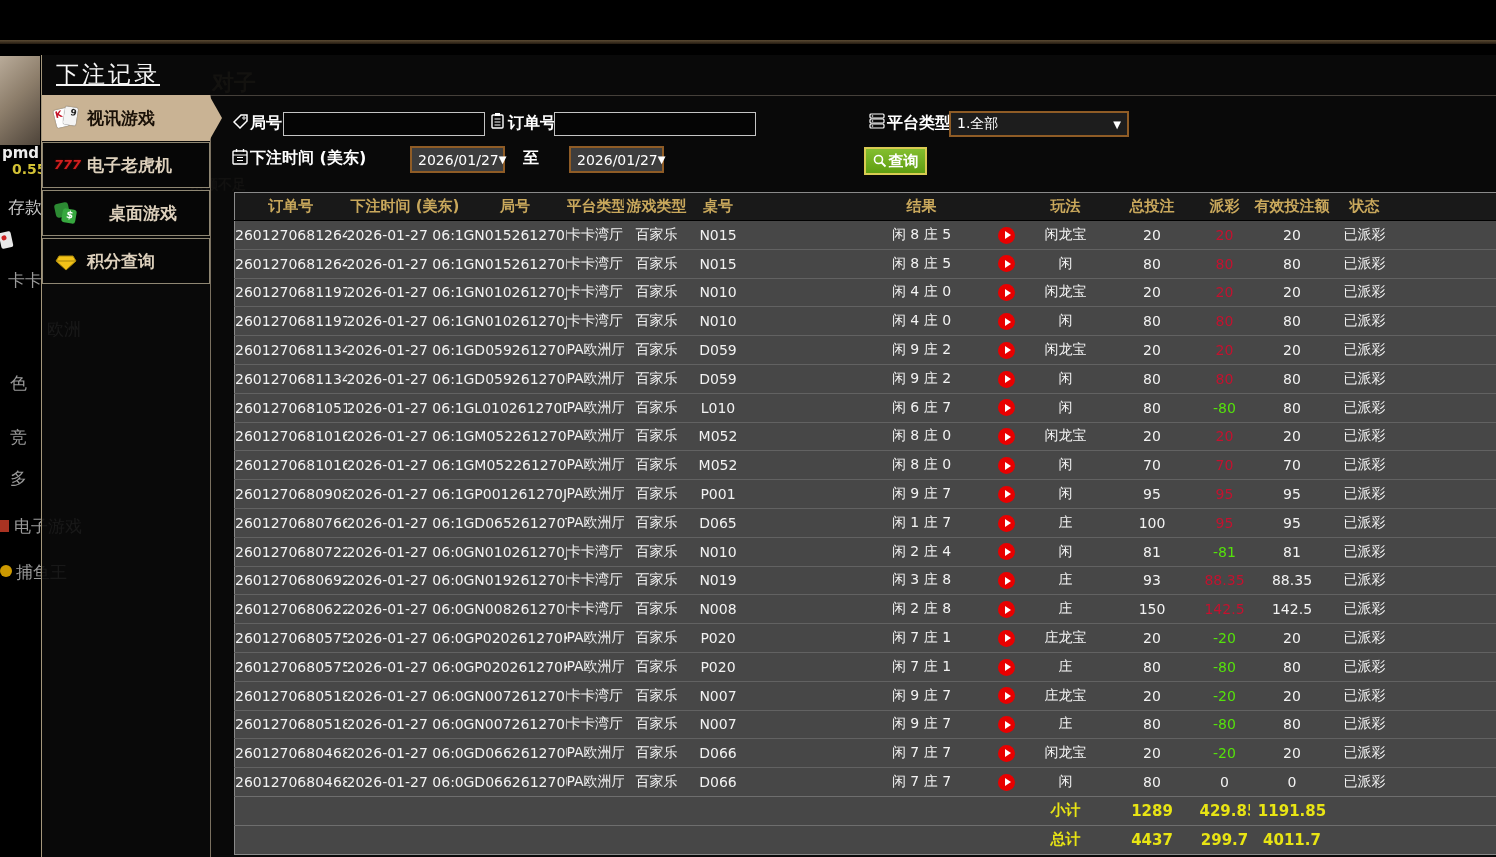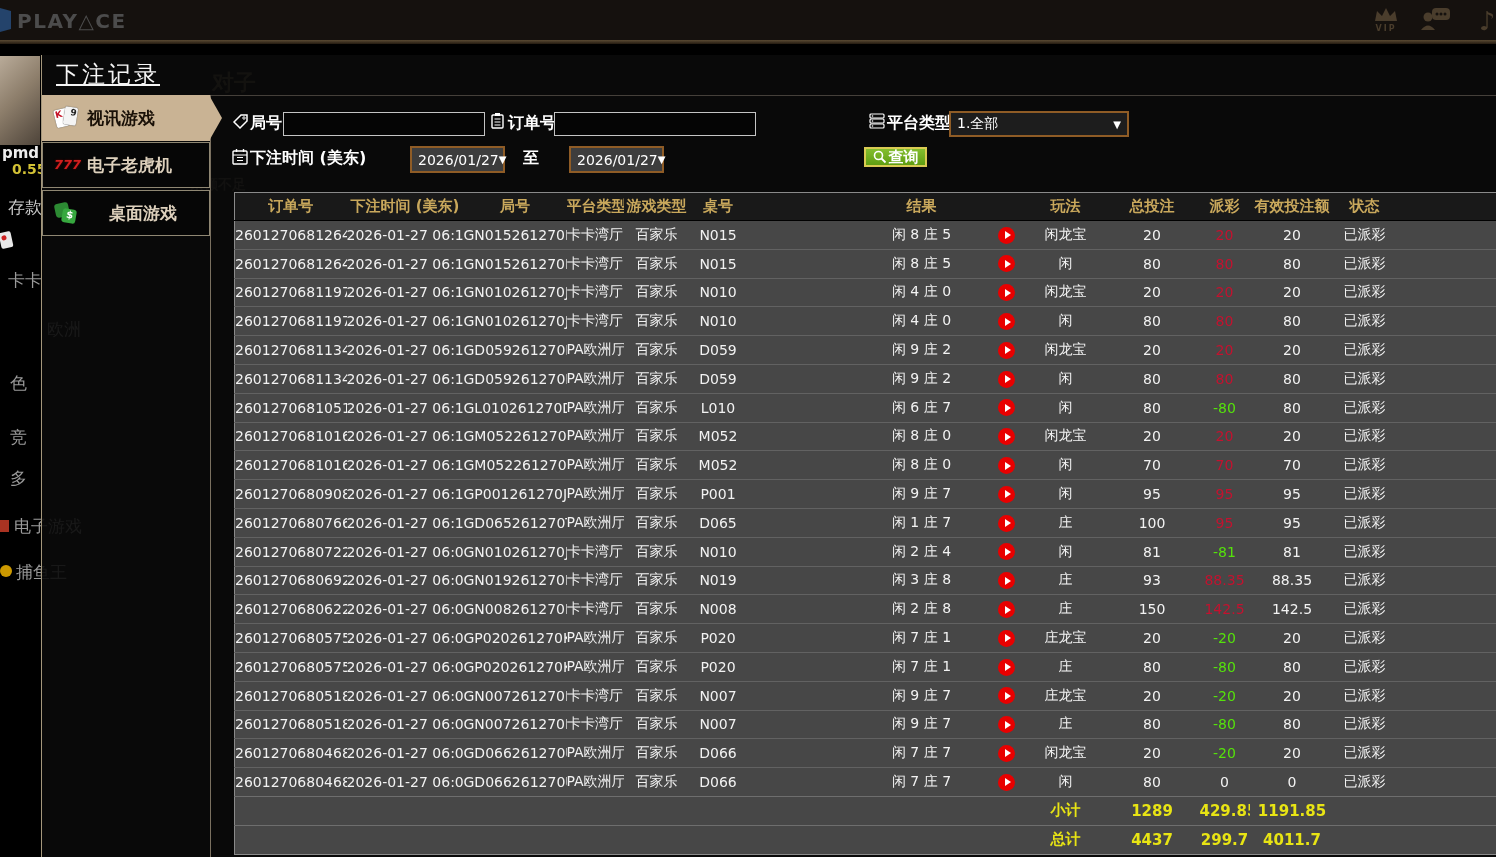--- a/index.html
+++ b/index.html
@@ -67,21 +67,21 @@
     box-shadow:0 4px 0 #fff,0 8px 0 #fff;}
   
   .f-label{position:absolute;color:#fff;font-size:16px;font-weight:bold;white-space:nowrap;}
   .f-ico{position:absolute;}
   .f-input{position:absolute;width:190px;height:22px;background:#050505;border:1px solid #c4c4c4;
     color:#fff;font-size:14px;padding:0 5px;}
   .dd{position:absolute;background:#3d3d3d;border:2px solid #8f5c26;color:#fff;font-size:14px;
     display:flex;align-items:center;box-sizing:border-box;cursor:pointer;padding:0 6px;}
   .dd .caret{margin-left:auto;font-size:10px;}
   .dd.platform{background:#1d1d1d;}
-  .btn-search{position:absolute;left:822px;top:92px;width:63px;height:20px;
+  .btn-search{position:absolute;left:822px;top:92px;width:63px;height:28px;
     background:linear-gradient(#84be2f,#5f9e12);border:2px solid #d9cb52;box-sizing:border-box;
     color:#fff;font-size:15px;font-weight:bold;display:flex;align-items:center;justify-content:center;gap:2px;
     cursor:pointer;}
   
   .btable{position:absolute;left:192px;top:137px;width:1263px;border-collapse:collapse;table-layout:fixed;
     border:1px solid #8a8a8a;}
   .btable th{background:#191919;color:#c9a85c;font-size:15px;font-weight:bold;height:27px;
     text-align:center;padding:0;border-bottom:1px solid #000;white-space:nowrap;overflow:hidden;}
   .btable td{background:#474747;color:#f2f2f2;font-size:14px;text-align:center;padding:0;
     border-top:1px solid #626262;white-space:nowrap;overflow:hidden;}
@@ -117,41 +117,20 @@
     <div class="bg-fishico"></div>
     <div class="bg-nav" style="left:16px;top:561px;">捕鱼王</div>
 
     <div class="art" style="left:352px;top:380px;font-size:26px;color:#8a7440;">百家乐N73</div>
     <div class="art" style="left:462px;top:516px;font-size:23px;color:#777;">Liezel</div>
     <div class="art" style="left:350px;top:550px;font-size:15px;color:#666;">总人数</div>
     <div class="art" style="left:212px;top:68px;font-size:22px;color:#665a42;">对子</div>
     <div class="art" style="left:190px;top:176px;font-size:14px;color:#5a5248;">余额不足</div>
   </div>
 
-  <div class="topbar">
-    <div class="logo-mark"></div>
-    <div class="logo-text">PLAY△CE</div>
-    <div class="top-ico vip-wrap">
-      <svg width="26" height="16" viewBox="0 0 26 16">
-        <polygon points="2,15 4,5 9,10 13,2 17,10 22,5 24,15" fill="#4a3d2c"></polygon>
-      </svg>
-      <div class="vip-label">VIP</div>
-    </div>
-    <div class="top-ico chat-wrap">
-      <svg width="32" height="26" viewBox="0 0 32 26">
-        <rect x="12" y="2" width="18" height="12" rx="4" fill="#4a3d2c"></rect>
-        <circle cx="17" cy="8" r="1.5" fill="#15110e"></circle>
-          <circle cx="21" cy="8" r="1.5" fill="#15110e"></circle>
-          <circle cx="25" cy="8" r="1.5" fill="#15110e"></circle>
-        <circle cx="8" cy="11" r="4.5" fill="#4a3d2c"></circle>
-        <path d="M1,24 Q8,15 15,24 Z" fill="#4a3d2c"></path>
-      </svg>
-    </div>
-    <div class="top-ico music-wrap">♪</div>
-  </div>
   <div class="topbar-strip"></div>
 
   <div class="modal">
     <div class="modal-title">下注记录</div>
     <div class="filter-line"></div>
 
     <div class="side-col">
       <div class="side-item active" style="top:0;">
         <span class="sicon ic-cards">
           <span class="c1">
@@ -166,20 +145,29 @@
       <div class="side-item" style="top:47px;">
         <span class="sicon ic-777">777</span>
         <span>电子老虎机</span>
       </div>
       <div class="side-item" style="top:95px;gap:31px;">
         <span class="sicon ic-table">
             <span class="t1"></span>
             <span class="t2"></span>
           </span>
         <span>桌面游戏</span>
+      </div>
+      <div class="side-item" style="top:143px;">
+        <span class="sicon">
+          <svg width="24" height="24" viewBox="0 0 24 24">
+            <polygon points="5,7 19,7 22,12 12,21 2,12" fill="#f2c218" stroke="#a8860a" stroke-width="1"></polygon>
+            <polyline points="2,12 22,12 M5,7 9,12 12,21 15,12 19,7" fill="none" stroke="#a8860a" stroke-width="1"></polyline>
+          </svg>
+        </span>
+        <span>积分查询</span>
       </div>
     </div>
 
     <span class="f-ico" style="left:190px;top:58px;">
       <svg width="17" height="17" viewBox="0 0 17 17">
           <path d="M2,9 L9,2 L15,2 L15,8 L8,15 Z" fill="none" stroke="#fff" stroke-width="1.5"></path>
           <circle cx="12" cy="5" r="1.2" fill="none" stroke="#fff" stroke-width="1"></circle>
         </svg>
     </span>
     <div class="f-label" style="left:208px;top:58px;">局号</div>

